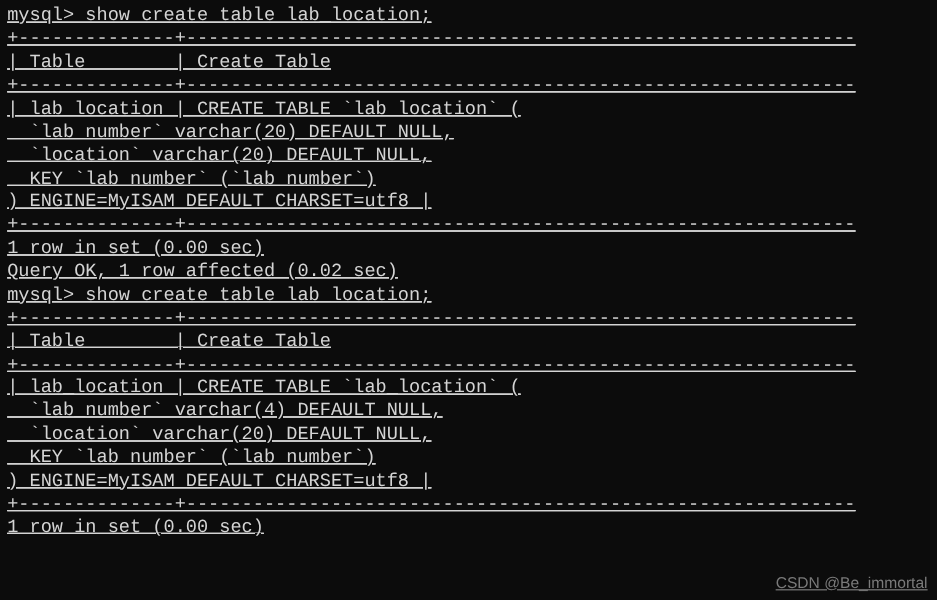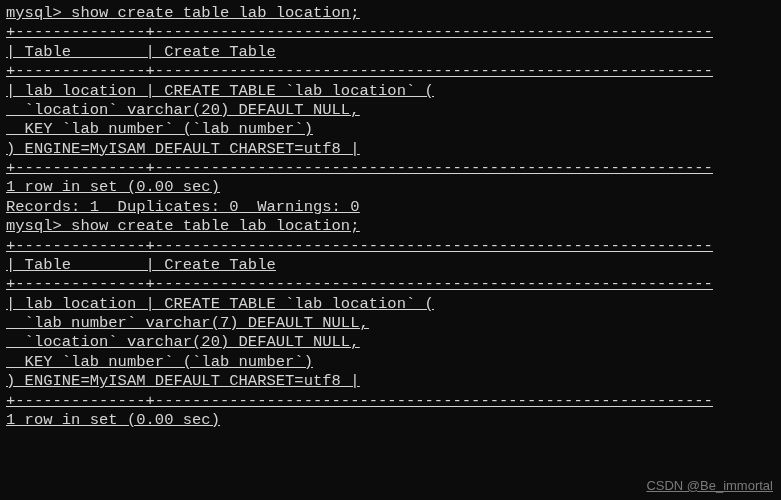--- a/index.html
+++ b/index.html
@@ -28,34 +28,35 @@
 </style>
 </head>
 <body>
 
 <div>
   <div class="line">mysql&gt; show create table lab_location;</div>
   <div class="line">+--------------+------------------------------------------------------------</div>
   <div class="line">| Table        | Create Table</div>
   <div class="line">+--------------+------------------------------------------------------------</div>
   <div class="line">| lab_location | CREATE TABLE `lab_location` (</div>
+  <div class="line">  `lab_number` varchar(20) DEFAULT NULL,</div>
   <div class="line">  `location` varchar(20) DEFAULT NULL,</div>
   <div class="line">  KEY `lab_number` (`lab_number`)</div>
   <div class="line">) ENGINE=MyISAM DEFAULT CHARSET=utf8 |</div>
   <div class="line">+--------------+------------------------------------------------------------</div>
   <div class="line">1 row in set (0.00 sec)</div>
   <div class="line"></div>
-  <div class="line">Records: 1  Duplicates: 0  Warnings: 0</div>
+  <div class="line">Query OK, 1 row affected (0.02 sec)</div>
   <div class="line"></div>
   <div class="line">mysql&gt; show create table lab_location;</div>
   <div class="line">+--------------+------------------------------------------------------------</div>
   <div class="line">| Table        | Create Table</div>
   <div class="line">+--------------+------------------------------------------------------------</div>
   <div class="line">| lab_location | CREATE TABLE `lab_location` (</div>
-  <div class="line">  `lab_number` varchar(7) DEFAULT NULL,</div>
+  <div class="line">  `lab_number` varchar(4) DEFAULT NULL,</div>
   <div class="line">  `location` varchar(20) DEFAULT NULL,</div>
   <div class="line">  KEY `lab_number` (`lab_number`)</div>
   <div class="line">) ENGINE=MyISAM DEFAULT CHARSET=utf8 |</div>
   <div class="line">+--------------+------------------------------------------------------------</div>
   <div class="line">1 row in set (0.00 sec)</div>
 </div>
 
 <div class="watermark">CSDN @Be_immortal</div>
 
 </body></html>

